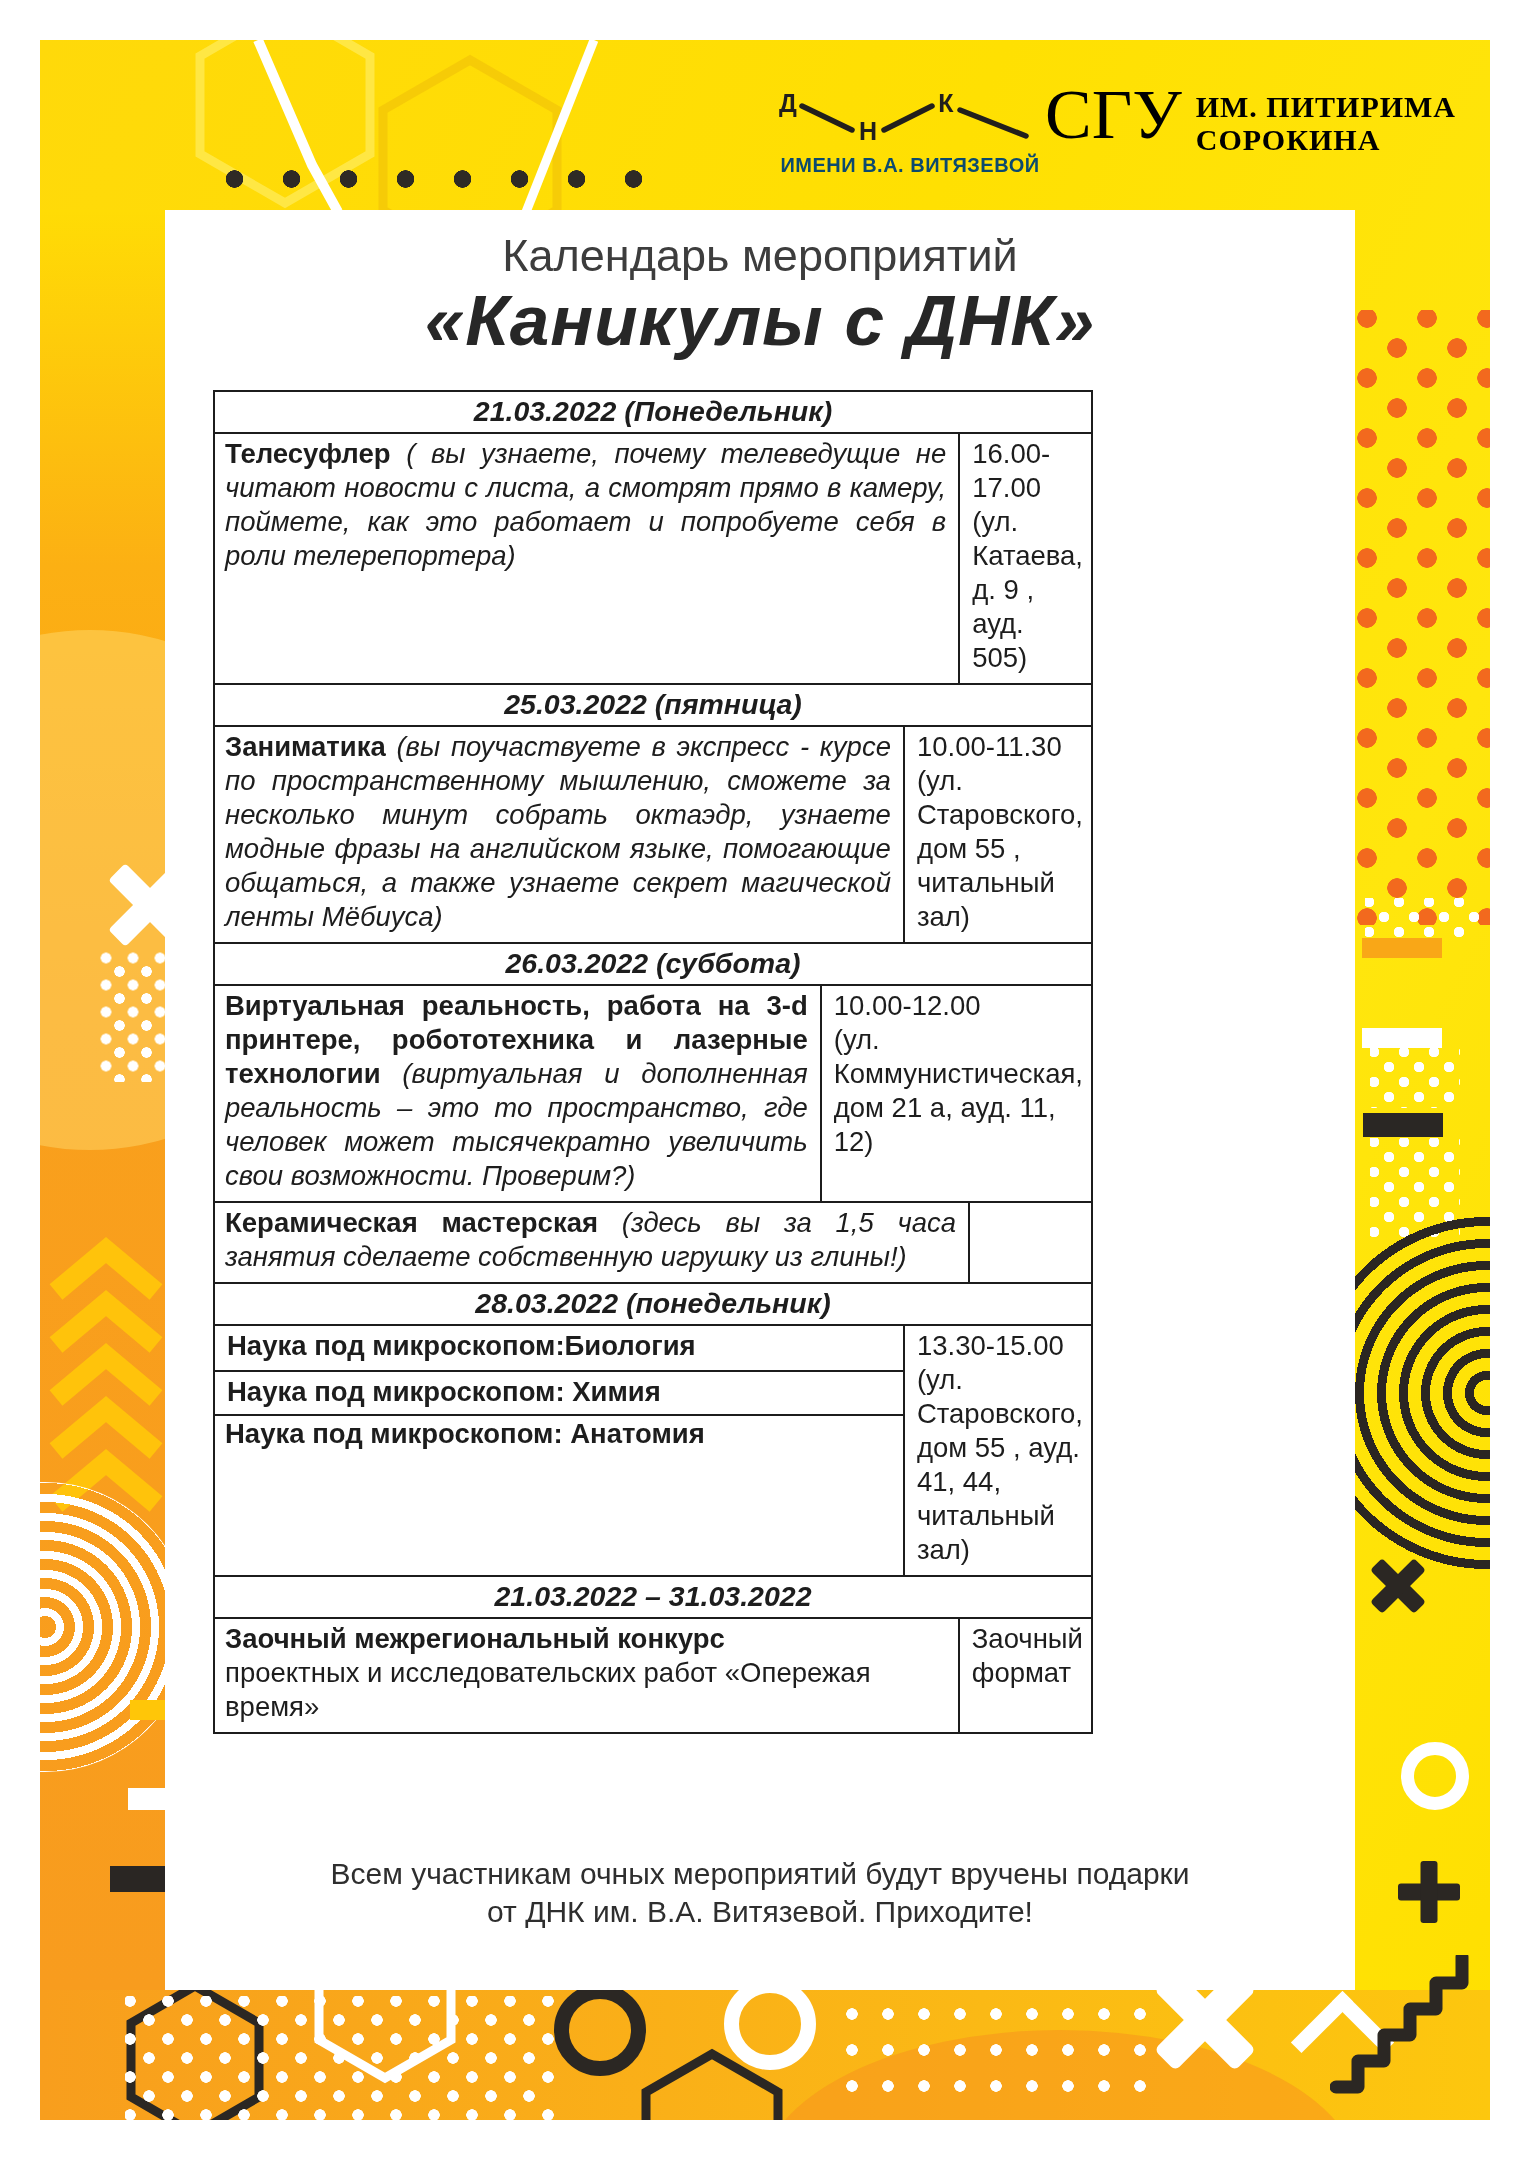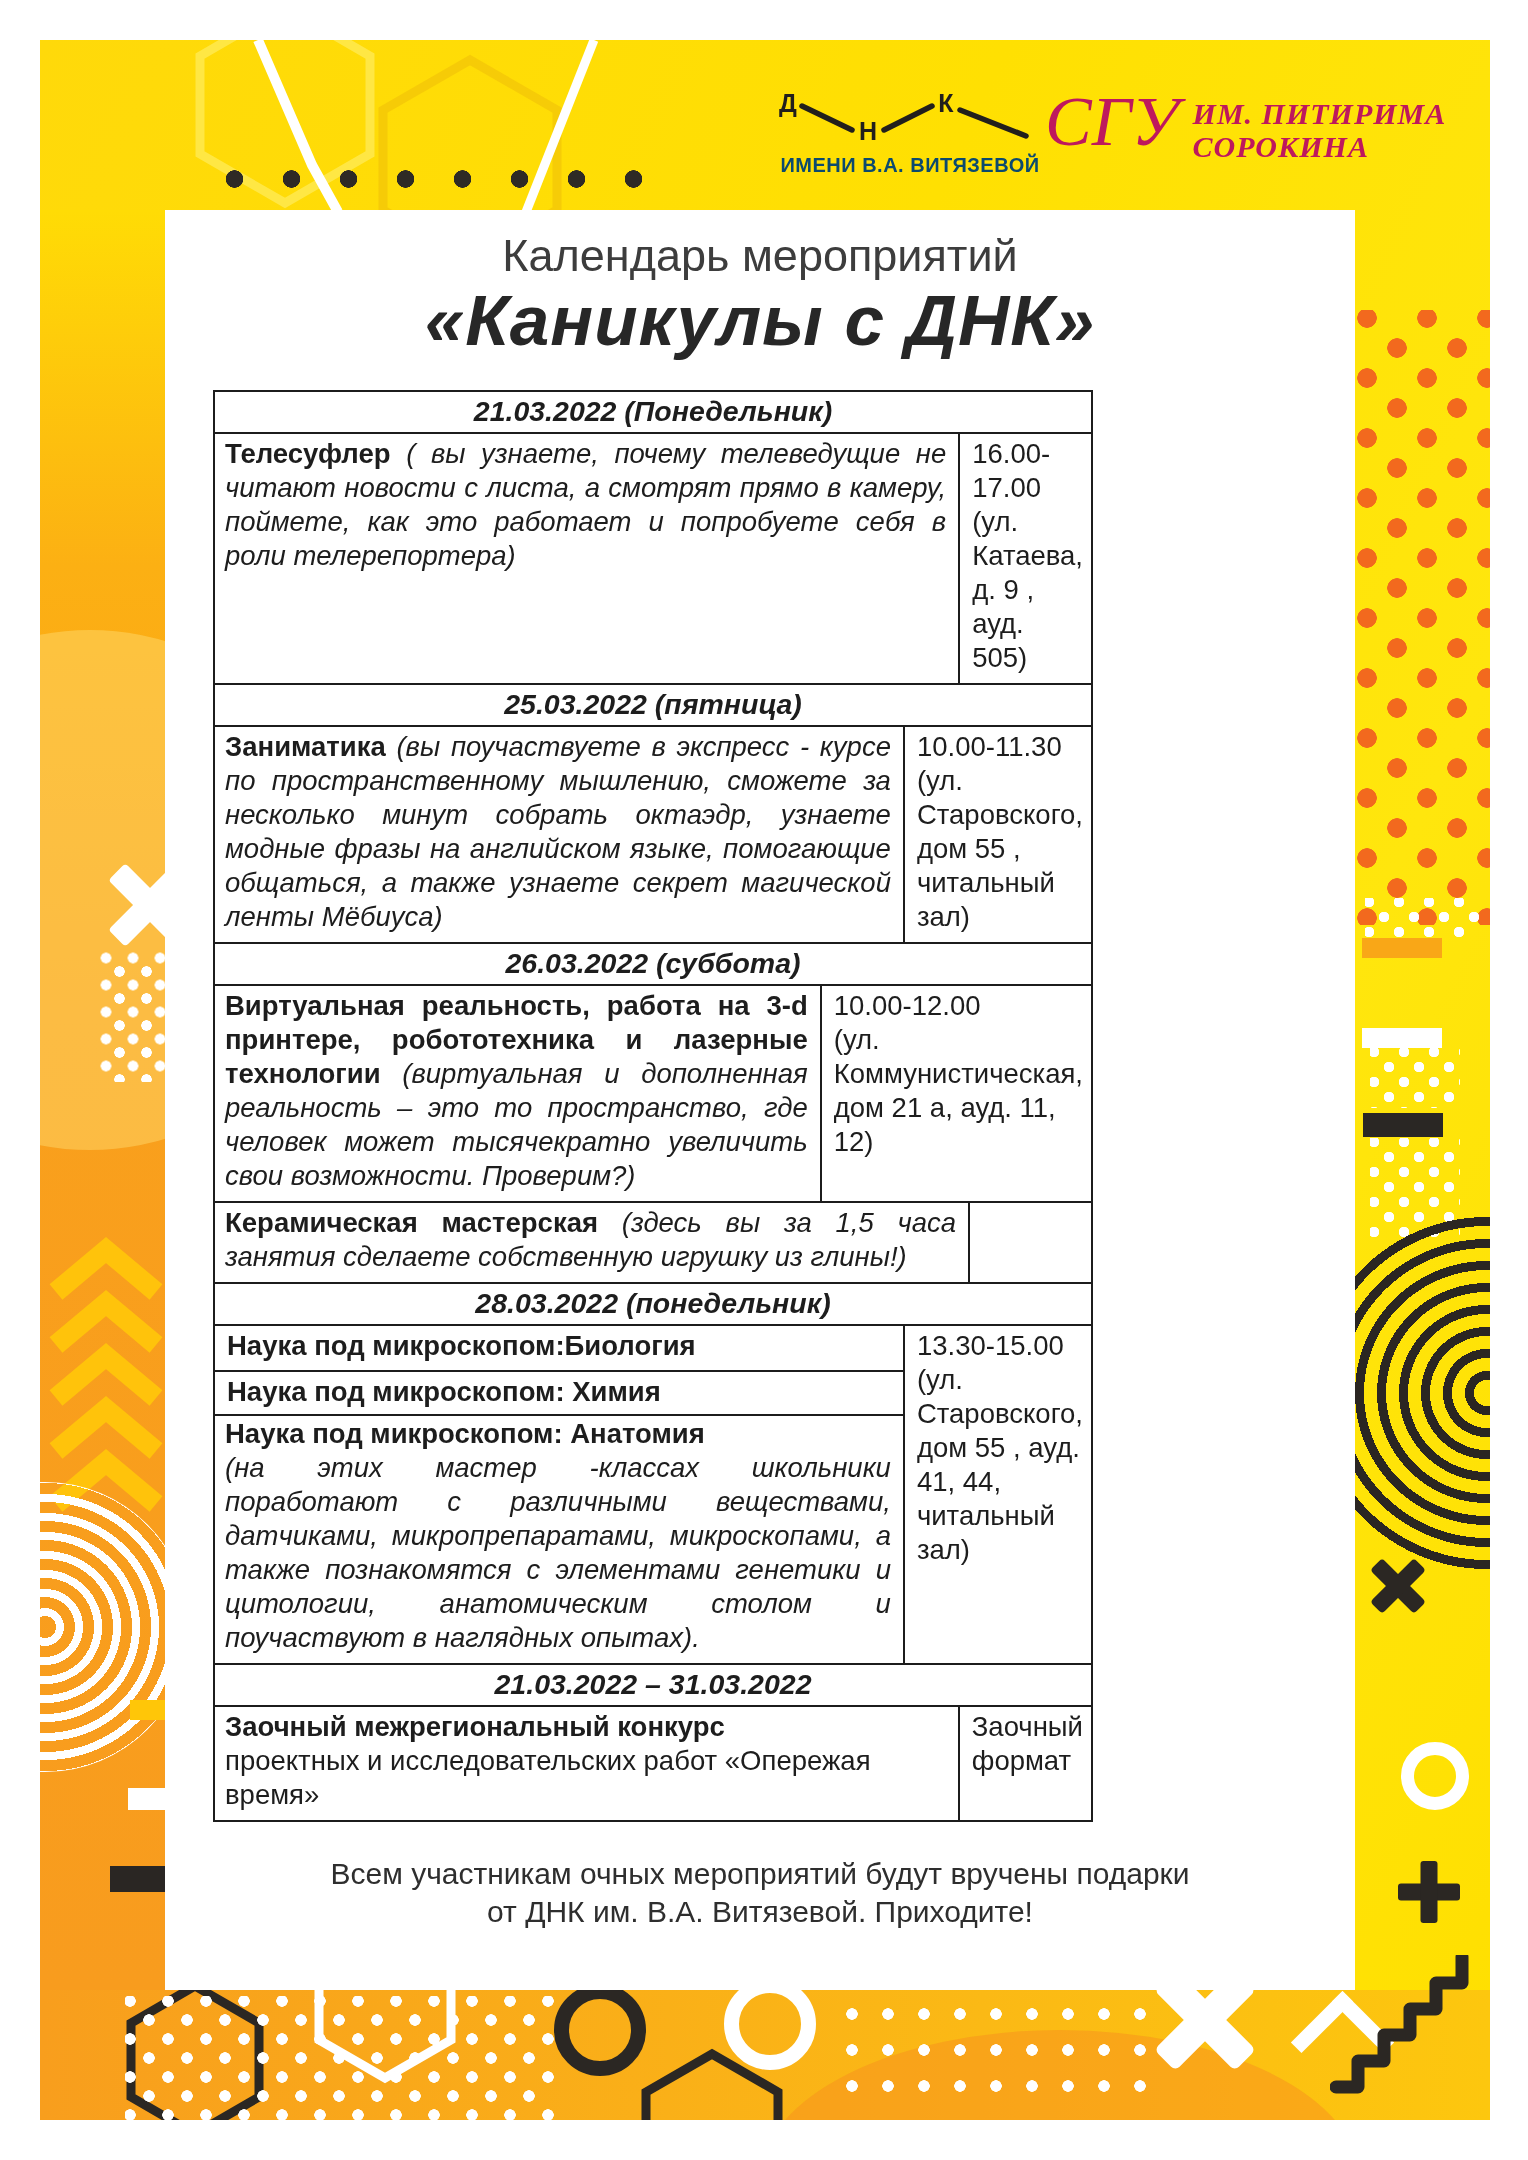--- a/index.html
+++ b/index.html
@@ -26,21 +26,21 @@
   .oring{position:absolute;border-radius:50%;box-sizing:border-box;}
   .bar{position:absolute;}
 
   
   .dots-row{position:absolute;left:196px;top:168px;width:456px;height:20px;
       background-image:radial-gradient(circle,#2e2a25 8.5px,rgba(0,0,0,0) 9px);
       background-size:57px 20px;background-position:10px 1px;}
   .dnk{position:absolute;left:760px;top:82px;width:300px;}
   .dnk svg text{font-family:"Liberation Sans",sans-serif;font-weight:bold;font-size:25px;fill:#221f1c;}
   .dnk-cap{margin-top:6px;text-align:center;font-size:20px;font-weight:bold;color:#0c4a6e;letter-spacing:.5px;}
-  .sgu{position:absolute;left:1045px;top:79px;display:flex;color:#be185d;font-family:"Liberation Serif",serif;font-style:italic;}
+  .sgu{position:absolute;left:1045px;top:72px;display:flex;color:#000000;font-family:"Liberation Serif",serif;}
   .sgu-abbr{font-size:70px;line-height:86px;}
   .sgu-name{margin-left:14px;margin-top:18px;font-size:30px;line-height:33px;font-weight:bold;letter-spacing:1px;}
 
   
   .ls-circle{position:absolute;left:-210px;top:420px;width:520px;height:520px;border-radius:50%;
       background:rgba(255,222,115,.45);}
   .ls-x{left:63px;top:648px;width:94px;height:94px;}
   .ls-x::before,.ls-x::after{width:94px;height:24px;background:#fff;}
   .ls-dots{position:absolute;left:60px;top:742px;width:72px;height:130px;
       background-image:radial-gradient(circle,#fff 5px,rgba(0,0,0,0) 5.5px),
@@ -254,21 +254,20 @@
         <div class="tr"></div>
       </div>
 
       <div class="date-row">28.03.2022 (понедельник)</div>
       <div class="trow">
         <div class="stack">
           <div class="sub ev">Наука под микроскопом:Биология</div>
           <div class="sub ev">Наука под микроскопом: Химия</div>
           <div class="sub3">
             <div class="ev">Наука под микроскопом: Анатомия</div>
-            <div class="de">(на этих мастер -классах школьники поработают с различными веществами, датчиками, микропрепаратами, микроскопами, а также познакомятся с элементами генетики и цитологии, анатомическим столом и поучаствуют в наглядных опытах).</div>
           </div>
         </div>
         <div class="tr">
           <div>13.30-15.00</div>
           <div>(ул. Старовского,</div>
           <div>дом 55 ,   ауд. 41, 44,</div>
           <div>читальный зал)</div>
         </div>
       </div>
 

